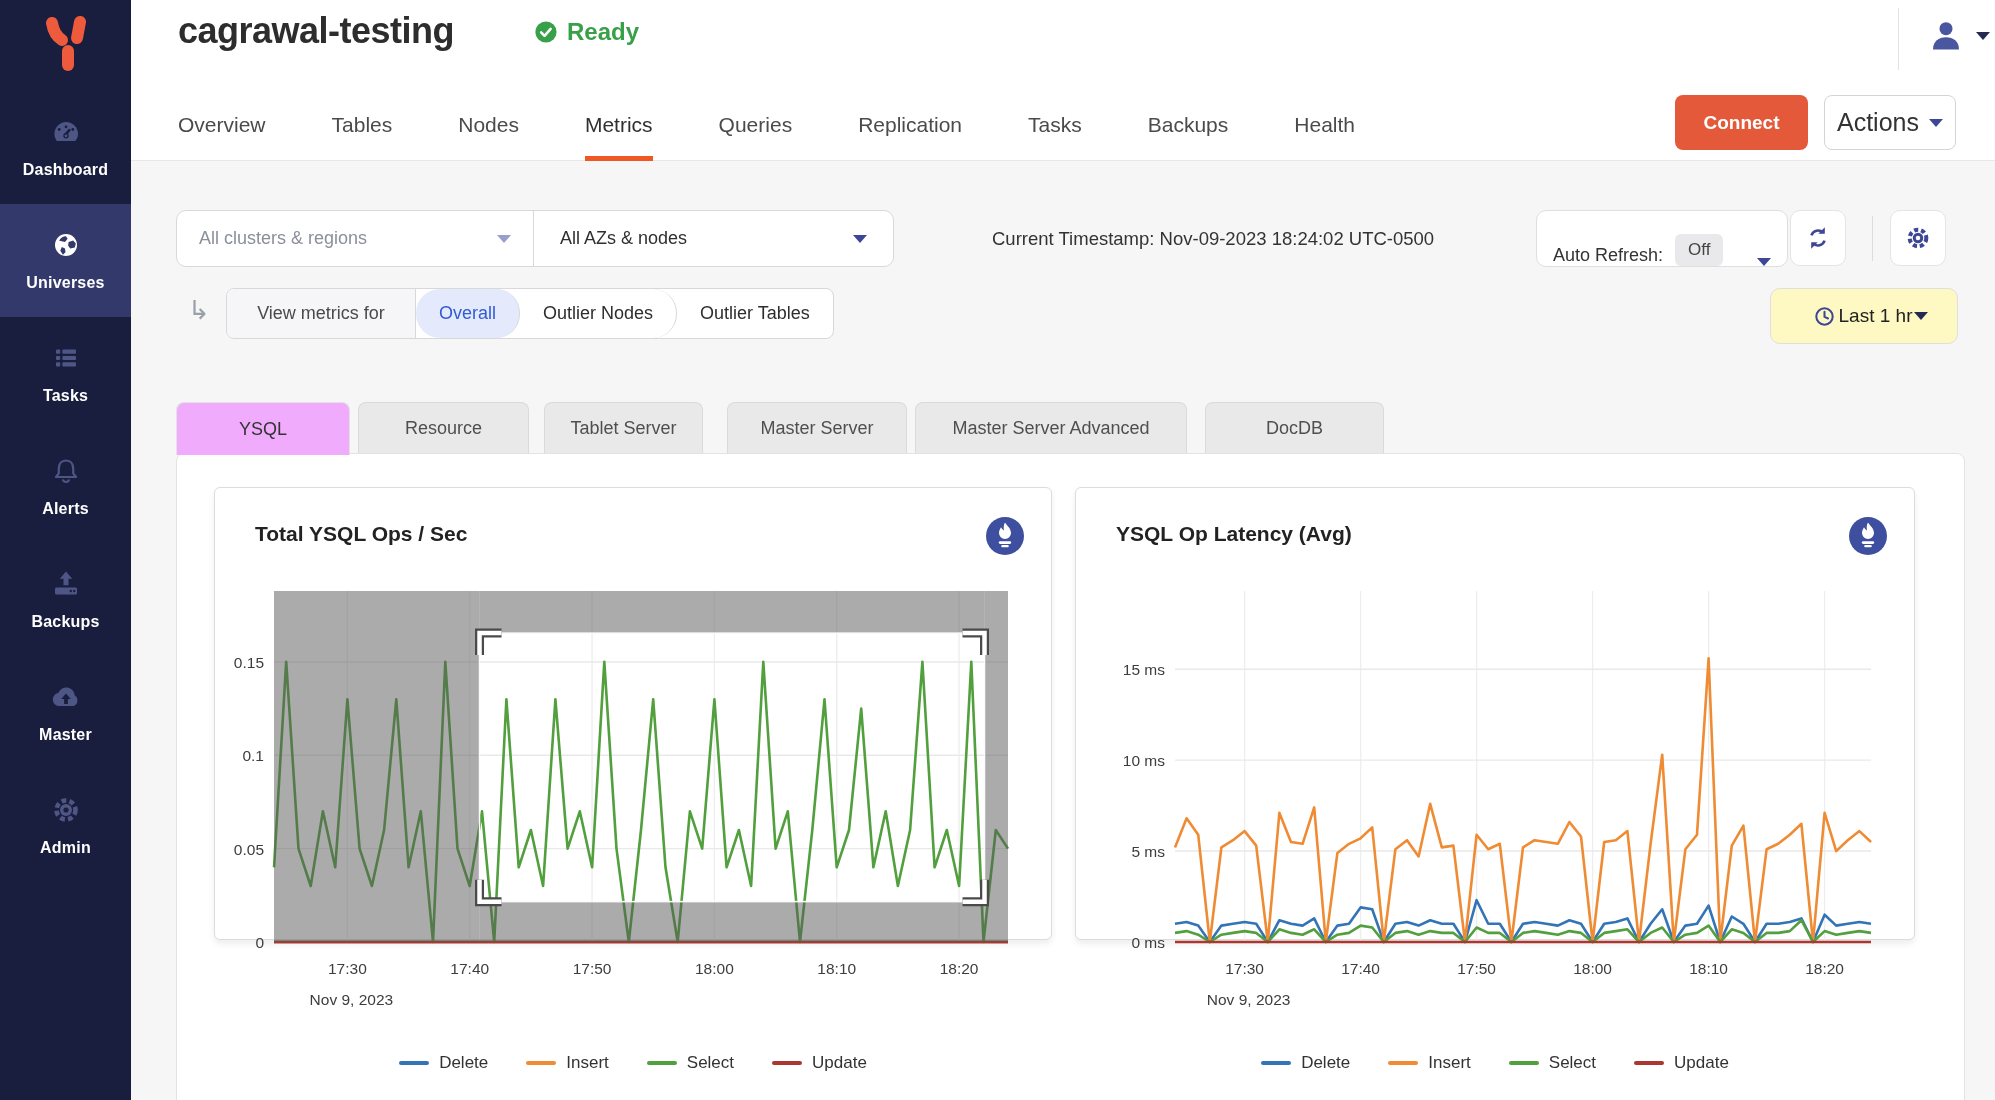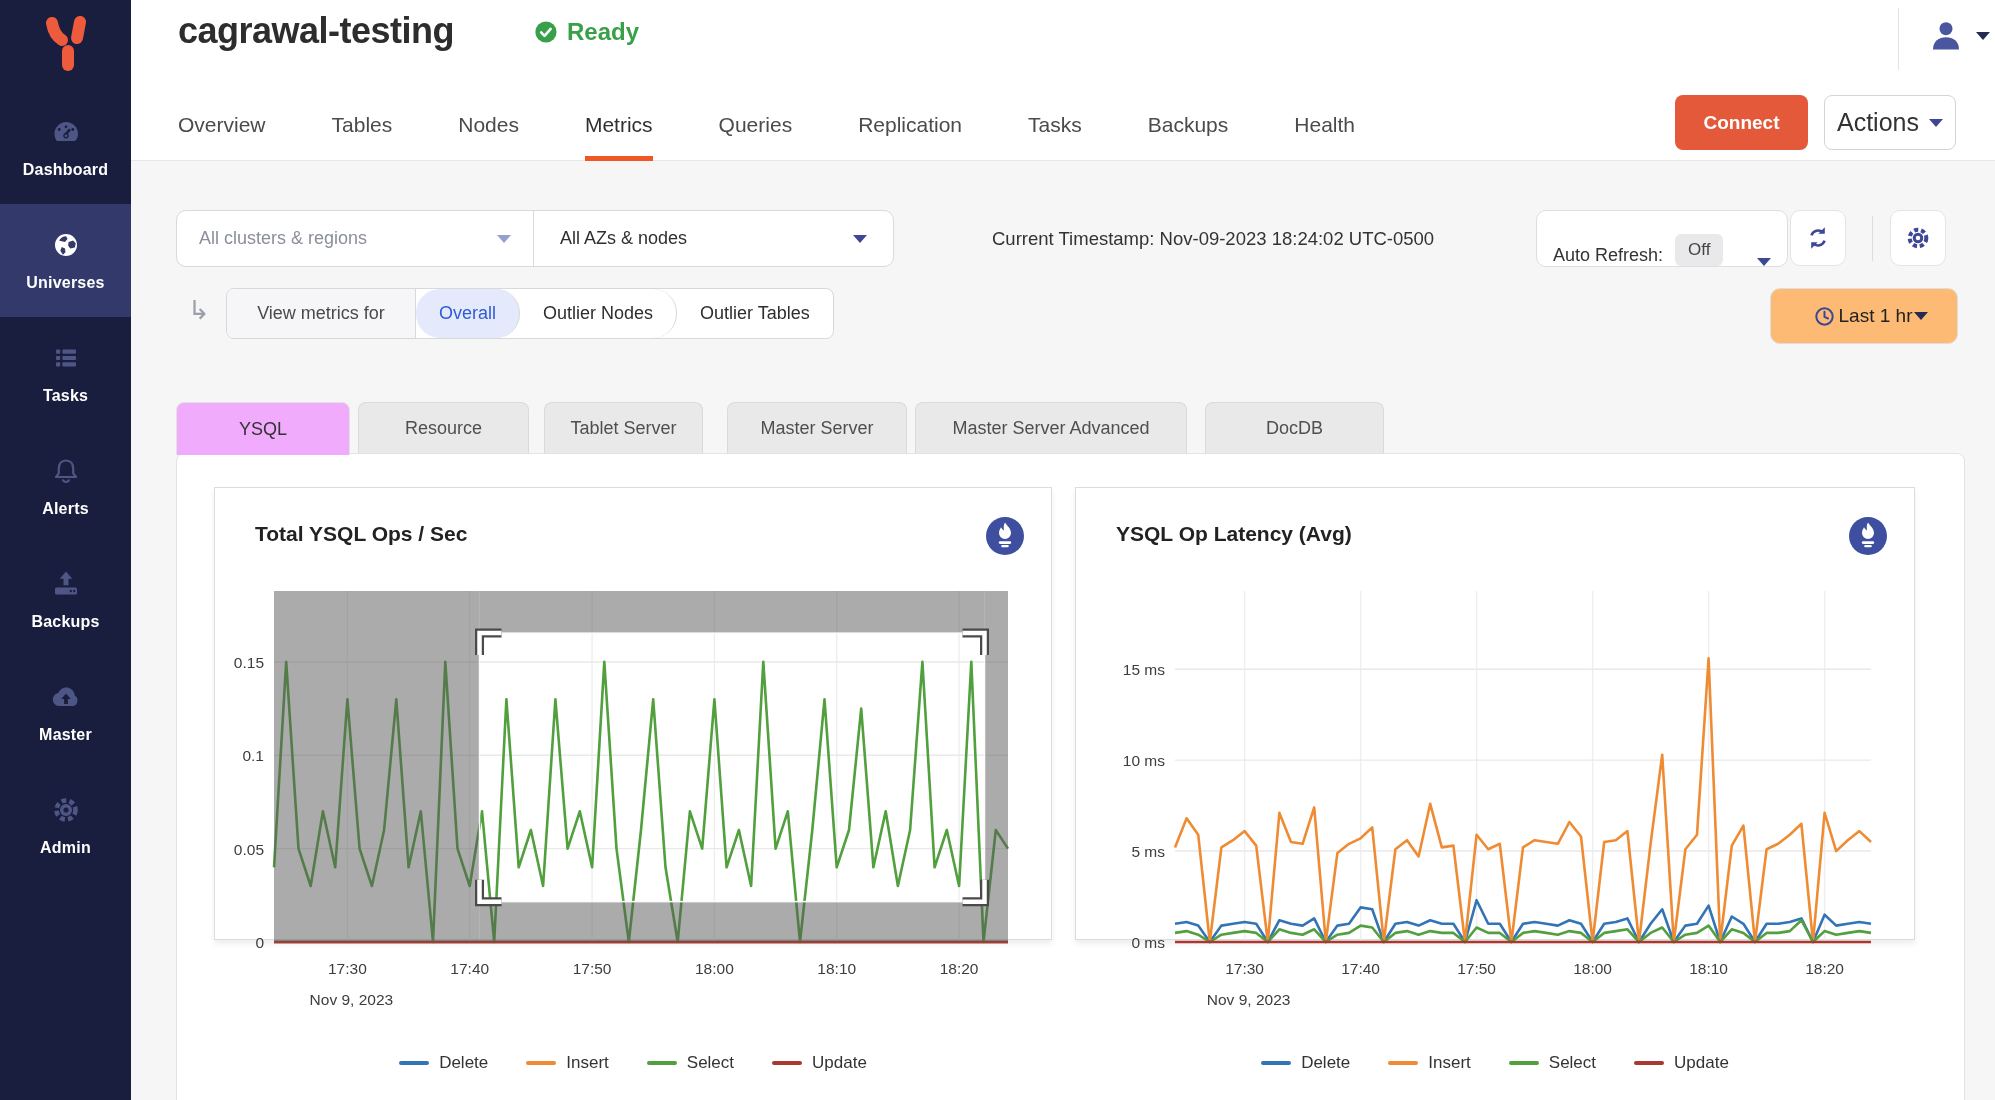--- a/index.html
+++ b/index.html
@@ -39,28 +39,28 @@
   .autorefresh { position:absolute; left:1536px; top:210px; width:252px; height:57px; background:#fff; border:1px solid #dedede; border-radius:10px; display:flex; align-items:flex-end; padding:0 16px; gap:12px; font-size:18px; color:#333; }
   .pill-off { background:#e9e9eb; border-radius:6px; padding:6px 13px; font-size:17px; color:#444; cursor:pointer; }
   .sq-btn { position:absolute; top:210px; width:56px; height:56px; background:#fff; border:1px solid #e4e4e4; border-radius:10px; display:flex; align-items:center; justify-content:center; cursor:pointer; }
   .tool-div { position:absolute; left:1872px; top:216px; width:1px; height:45px; background:#dcdcdc; }
   .return-arrow { position:absolute; left:188px; top:295px; font-size:26px; color:#9aa0a8; }
   .scope-group { position:absolute; left:226px; top:288px; height:51px; background:#fff; border:1px solid #d8d8d8; border-radius:8px; display:flex; align-items:stretch; overflow:hidden; }
   .scope-label { width:189px; display:flex; align-items:center; justify-content:center; font-size:18px; color:#4a4a4a; background:#f6f6f8; border-right:1px solid #d8d8d8; }
   .scope-btn { display:flex; align-items:center; justify-content:center; font-size:18px; color:#2e2e2e; padding:0 23px; border-right:1px solid #d8d8d8; cursor:pointer; background:#fff;border-radius:24px; }
   .scope-btn:last-child { border-right:none; }
   .scope-btn.active { background:#e4eafb; color:#2f5bd7; }
-  .timerange { position:absolute; left:1770px; top:288px; width:188px; height:56px; background:#fdba74; border:1px solid #dedede; border-radius:10px; display:flex; align-items:center; justify-content:center; gap:2px; font-size:19px; color:#222; cursor:pointer;padding-left:12px; }
+  .timerange { position:absolute; left:1770px; top:288px; width:188px; height:56px; background:#fef9c3; border:1px solid #dedede; border-radius:10px; display:flex; align-items:center; justify-content:center; gap:2px; font-size:19px; color:#222; cursor:pointer;padding-left:12px; }
   
   .mtabs { position:absolute; left:176px; top:402px; display:flex; z-index:6; }
   .mtab { height:51px; display:flex; align-items:center; justify-content:center; font-size:18px; color:#4f4f4f; background:#e9e9ea; border:1px solid #dadada; border-bottom:none; border-radius:8px 8px 0 0; cursor:pointer; }
   .mtab.active { background:#f0abfc; border-color:#e3e3e3; height:53px; color:#333; z-index:7; }
   .panel { position:absolute; left:176px; top:453px; width:1789px; height:660px; background:#fff; border:1px solid #e3e3e3; border-radius:8px; z-index:5; }
   
-  .card { position:absolute; top:487px; height:453px; background:#fff; border:1px solid #dcdcdc; border-radius:0; z-index:8; box-shadow:0 4px 6px rgba(0,0,0,.07);text-decoration:underline; }
+  .card { position:absolute; top:487px; height:453px; background:#fff; border:1px solid #dcdcdc; border-radius:6px; z-index:8; box-shadow:0 4px 6px rgba(0,0,0,.07);text-decoration:underline; }
   .card.left { left:214px; width:838px; }
   .card.right { left:1075px; width:840px; }
   .card-title { position:absolute; left:40px; top:34px; font-size:21px; font-weight:600; color:#222; }
   .prom { position:absolute; right:26px; top:28px; }
   .plot-svg { position:absolute; left:0; top:103px; }
   .legend { position:absolute; left:0; top:565px; width:100%; display:flex; justify-content:center; gap:38px; }
   .lg-item { display:flex; align-items:center; gap:10px; font-size:17px; color:#333; }
   .lg-sw { display:inline-block; width:30px; height:4px; border-radius:2px; }
 </style>
 </head>

